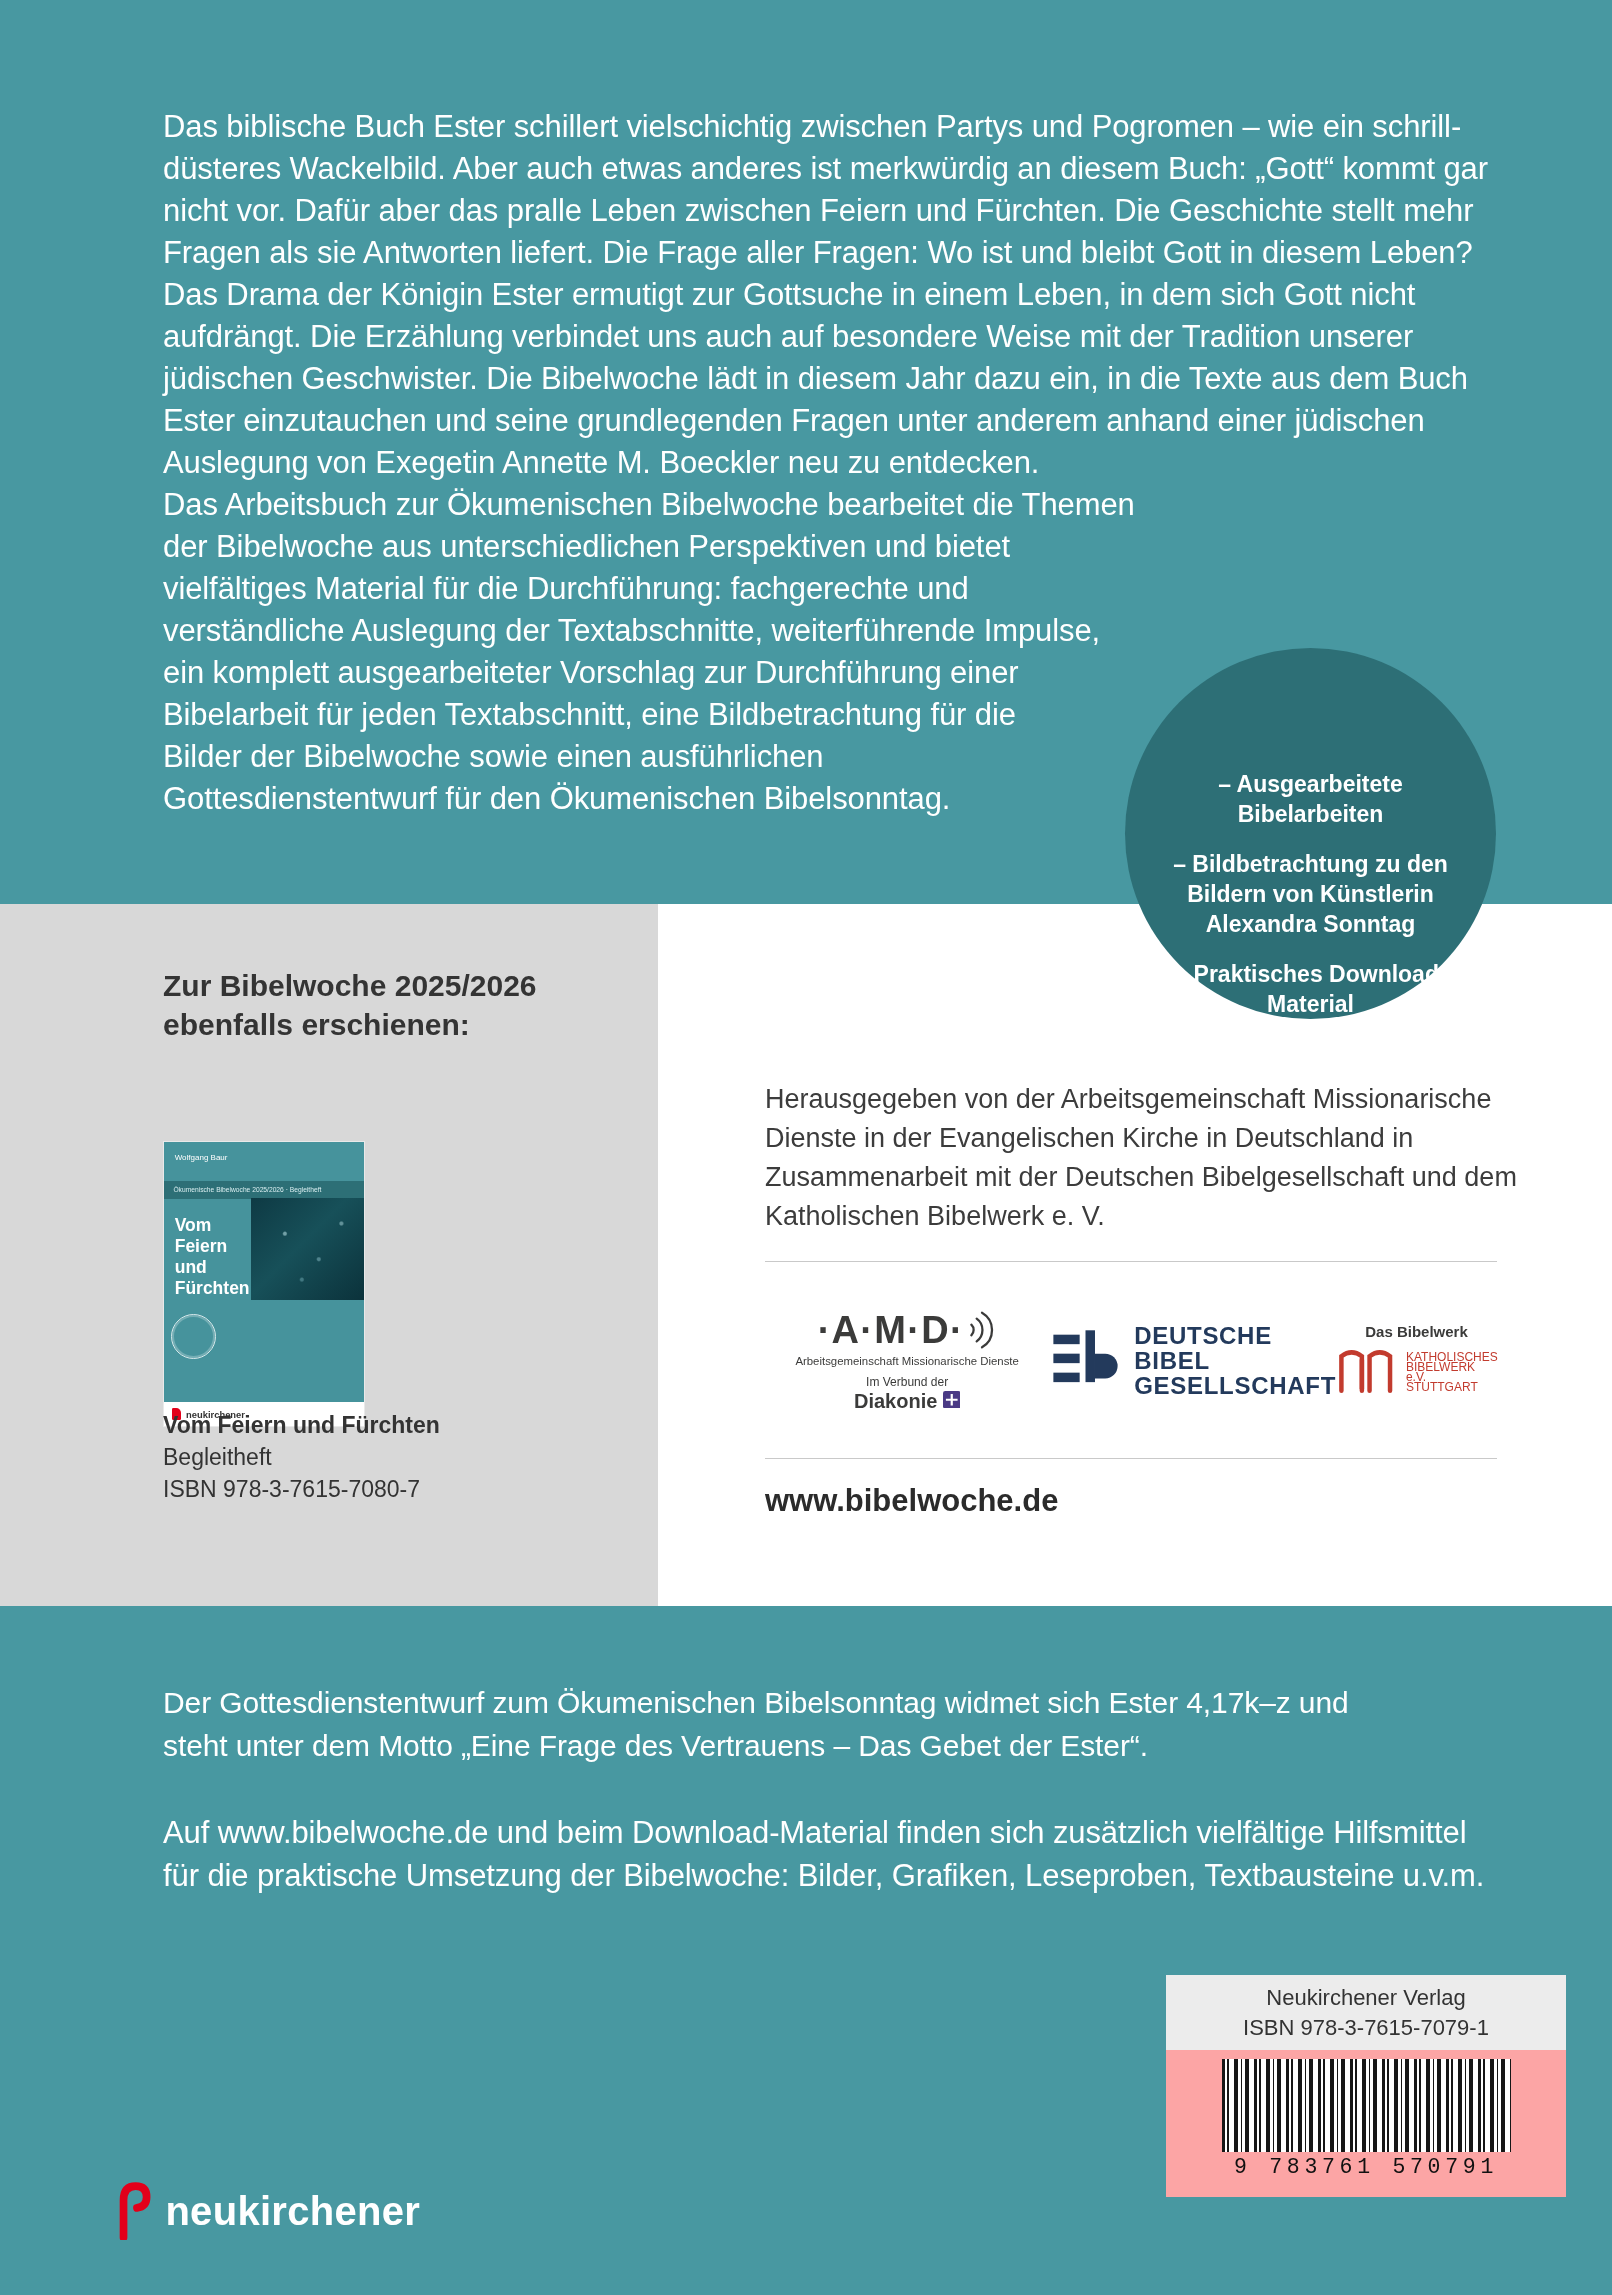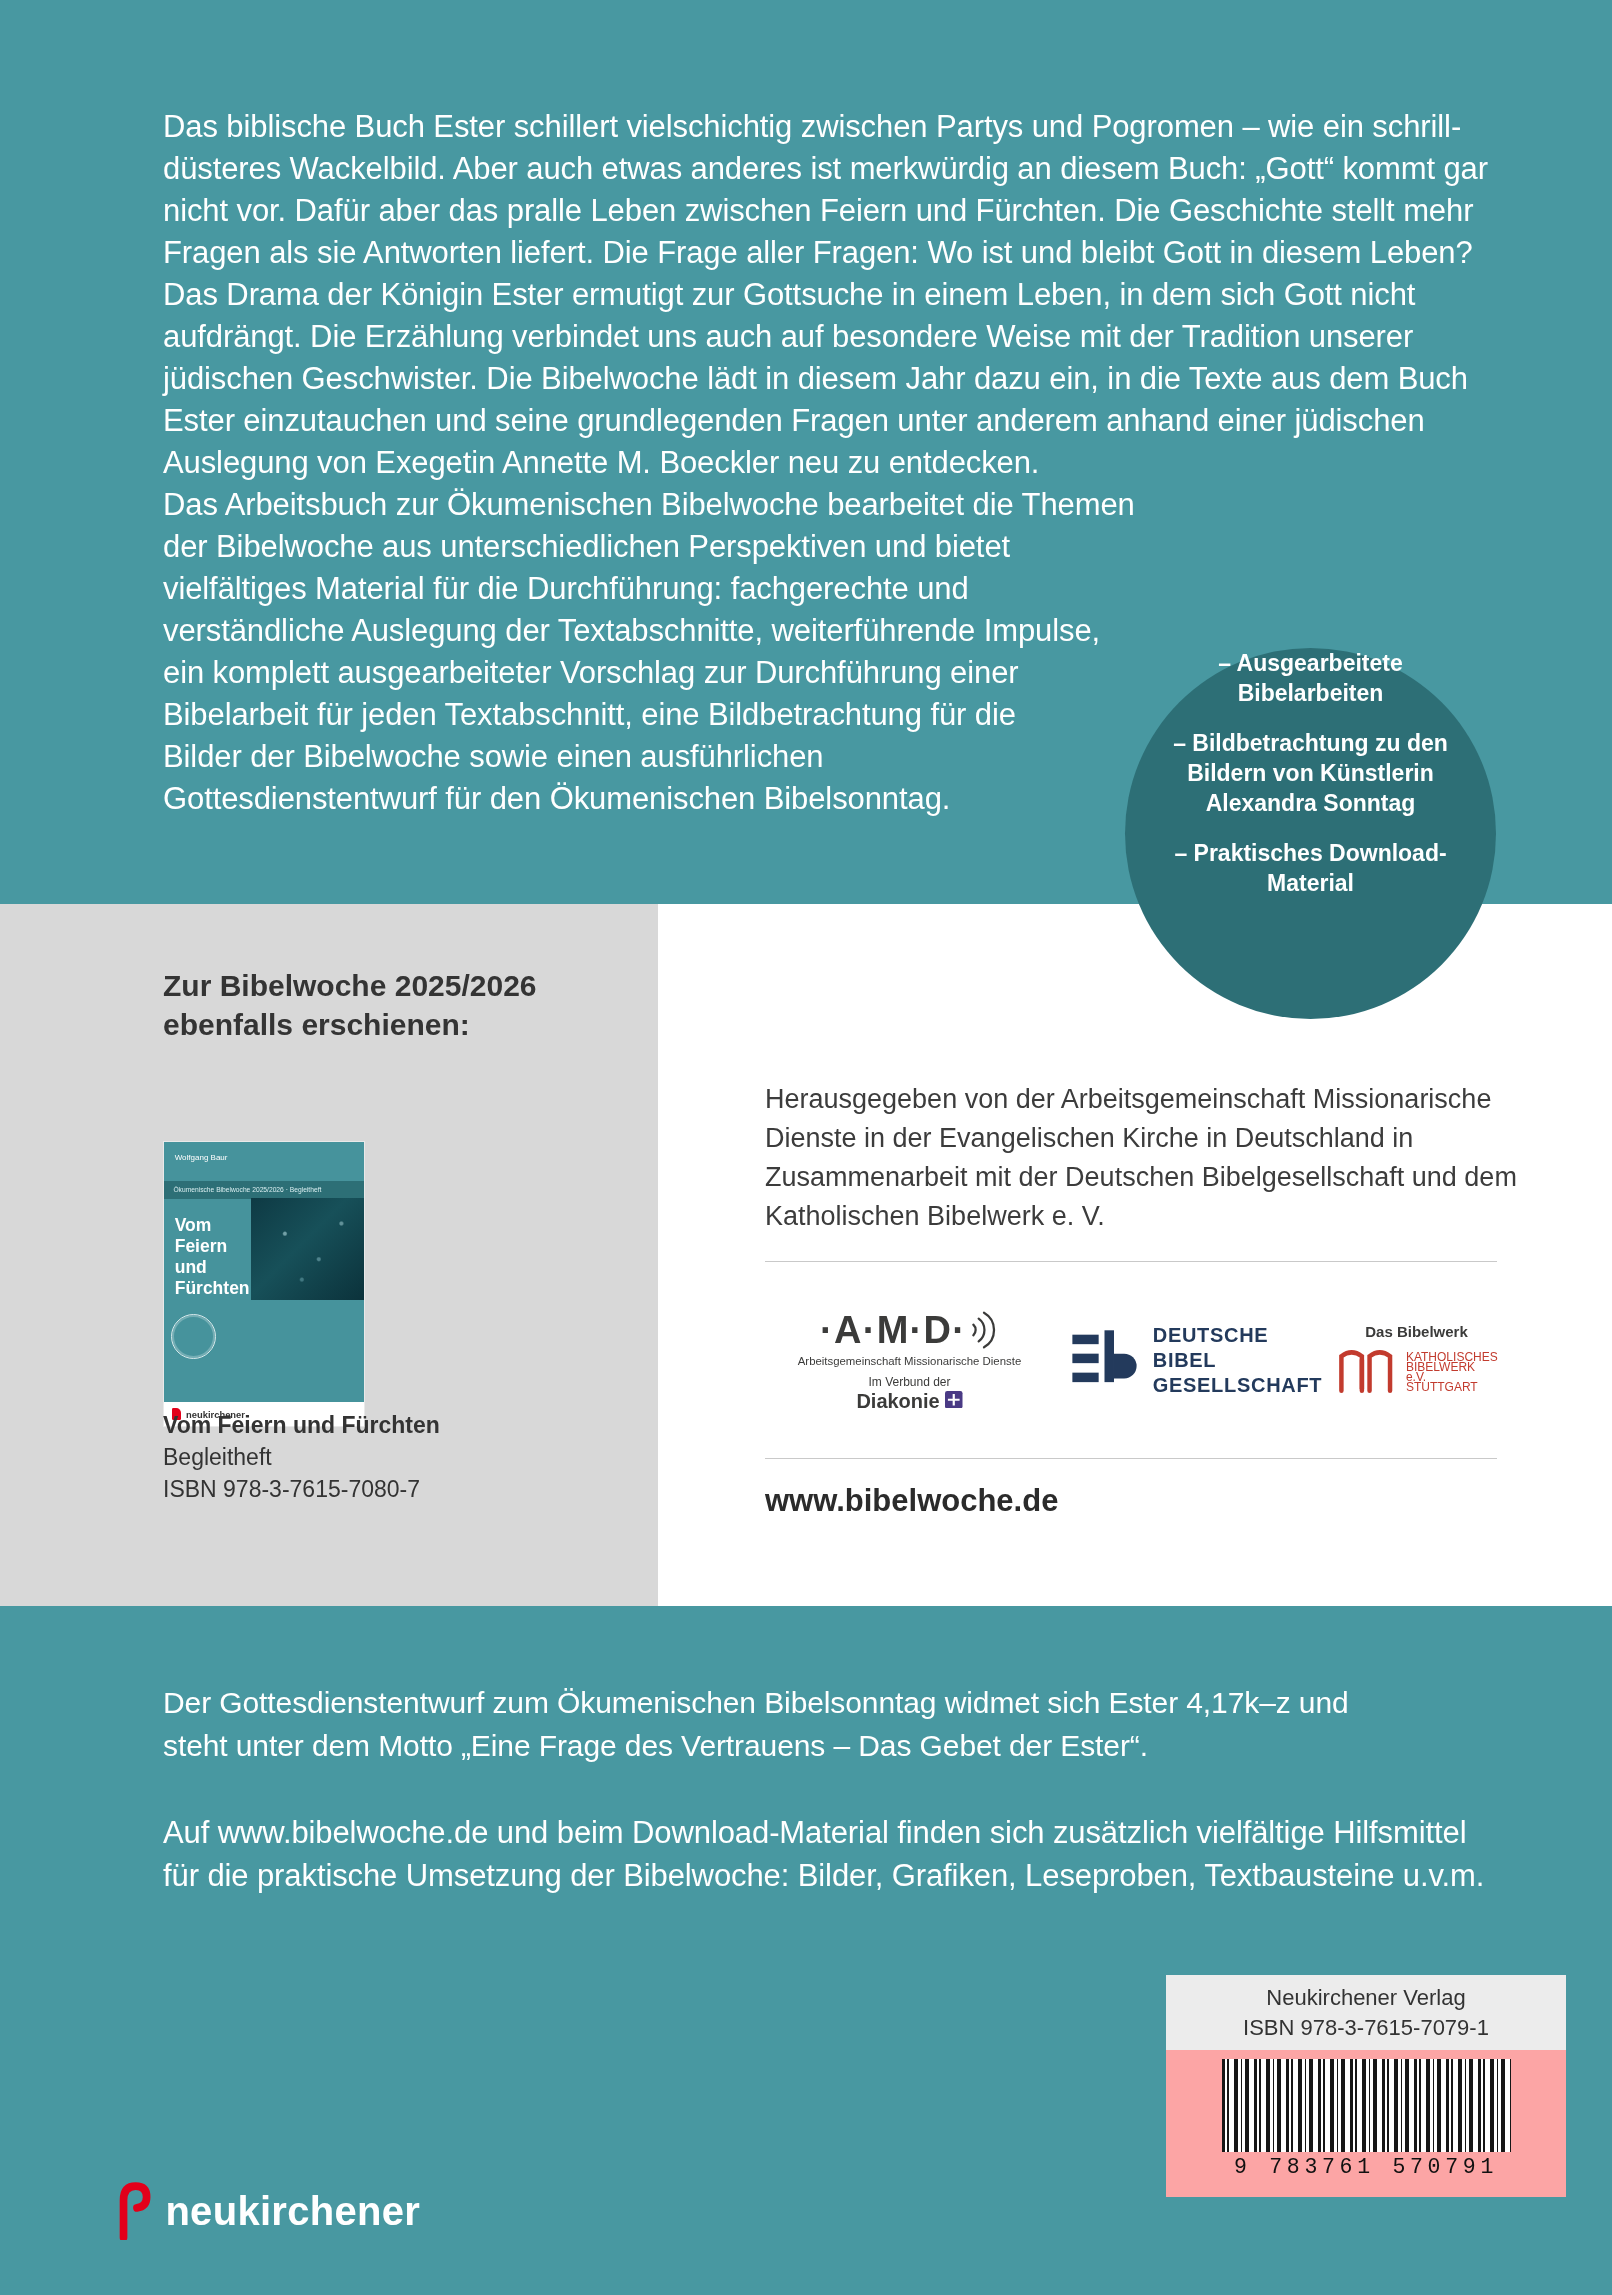--- a/index.html
+++ b/index.html
@@ -15,21 +15,21 @@
          font-size:31px;line-height:42px;letter-spacing:-0.1px;z-index:2;}
   .intro p{margin:0;}
   .intro .p1{}
   .wrap-spacer{float:right;width:417px;height:417px;margin-top:44px;margin-right:-19px;
                shape-outside:circle(50%);shape-margin:23px;}
 
   
   .feature-circle{
     position:absolute;left:1125px;top:648px;width:371px;height:371px;border-radius:50%;
     background:#2D6F76;color:#fff;z-index:6;
-    display:flex;flex-direction:column;justify-content:flex-start;align-items:center;gap:20px;
+    display:flex;flex-direction:column;justify-content:flex-end;align-items:center;gap:20px;
     text-align:center;font-weight:bold;font-size:23px;line-height:30px;
     padding:0 31px;box-sizing:border-box;
   }
 
   
   .gray-panel{position:absolute;left:0;top:904px;width:658px;height:702px;background:#D8D8D8;z-index:3;}
   .white-panel{position:absolute;left:658px;top:904px;width:954px;height:702px;background:#fff;z-index:3;}
 
   .ap-heading{position:absolute;left:163px;top:62px;width:430px;
               font-size:30px;font-weight:bold;color:#343434;line-height:39px;}
@@ -70,21 +70,21 @@
 
   .amd{width:289px;text-align:center;color:#3b3b3a;}
   .amd-top{display:flex;align-items:center;justify-content:center;gap:2.7px;}
   .amd-mono{font-size:38px;font-weight:bold;letter-spacing:1.3px;}
   .amd-caption{font-size:11.4px;margin-top:1.3px;}
   .amd-network{font-size:12px;margin-top:8px;}
   .amd-diakonie{font-size:20px;font-weight:bold;margin-top:1.3px;
                 display:flex;justify-content:center;align-items:center;gap:5.4px;}
 
   .dbg{display:flex;align-items:center;gap:12px;color:#233a5c;}
-  .dbg-text{font-size:20px;font-weight:bold;line-height:25px;letter-spacing:0.7px;}
+  .dbg-text{font-size:24px;font-weight:bold;line-height:25px;letter-spacing:0.7px;}
 
   .bibelwerk{width:161px;color:#3b3b3a;text-align:center;}
   .bw-title{font-size:15px;font-weight:bold;margin-bottom:2.7px;}
   .bw-row{display:flex;justify-content:center;align-items:flex-start;gap:6.7px;}
   .bw-side{font-size:12px;line-height:10px;color:#C23B2E;text-align:left;margin-top:9.4px;}
 
   .website{position:absolute;left:107px;top:579px;font-size:31px;font-weight:bold;color:#2b2b2b;}
 
   
   .outro-p1{position:absolute;left:163px;top:1651px;width:1223px;color:#fff;

